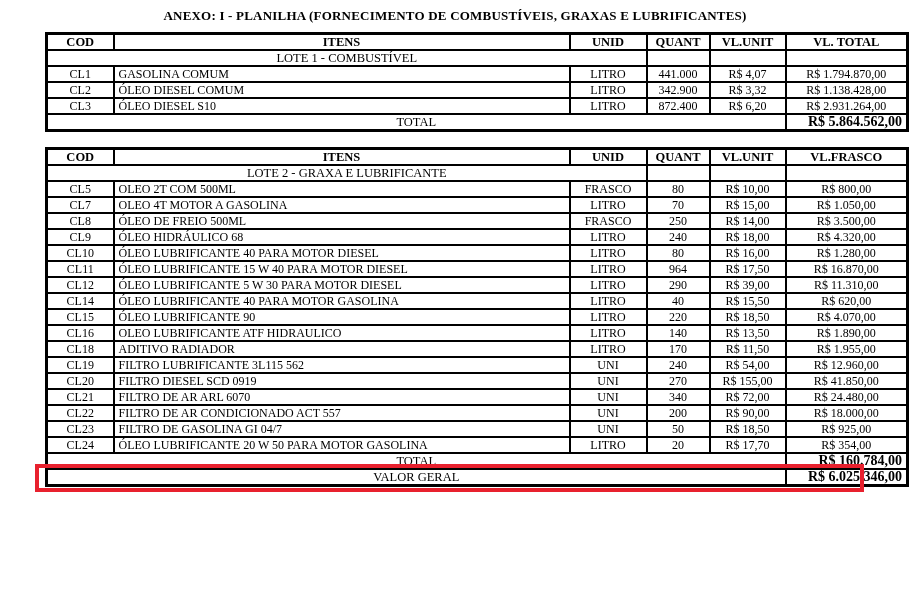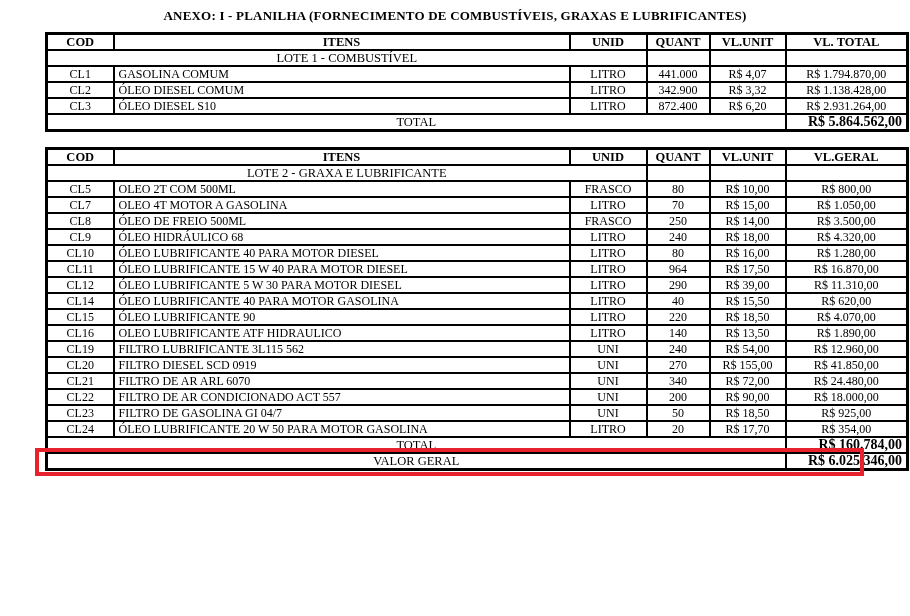--- a/index.html
+++ b/index.html
@@ -162,21 +162,21 @@
           <col style="width:76px">
           <col style="width:122px">
       </colgroup>
       <thead>
         <tr>
           <th>COD</th>
           <th>ITENS</th>
           <th>UNID</th>
           <th>QUANT</th>
           <th>VL.UNIT</th>
-          <th>VL.GERAL</th>
+          <th>VL.FRASCO</th>
         </tr>
       </thead>
       <tbody>
         <tr>
           <td class="lote-cell" colspan="3">LOTE 2 - GRAXA E LUBRIFICANTE</td>
           <td></td>
           <td></td>
           <td></td>
         </tr>
       </tbody>
@@ -255,20 +255,28 @@
           </tr>
           <tr>
             <td class="al-center">CL16</td>
             <td class="al-left">OLEO LUBRIFICANTE ATF HIDRAULICO</td>
             <td class="al-center">LITRO</td>
             <td class="al-center">140</td>
             <td class="al-right">R$ 13,50</td>
             <td class="al-right">R$ 1.890,00</td>
           </tr>
           <tr>
+            <td class="al-center">CL18</td>
+            <td class="al-left">ADITIVO RADIADOR</td>
+            <td class="al-center">LITRO</td>
+            <td class="al-center">170</td>
+            <td class="al-right">R$ 11,50</td>
+            <td class="al-right">R$ 1.955,00</td>
+          </tr>
+          <tr>
             <td class="al-center">CL19</td>
             <td class="al-left">FILTRO LUBRIFICANTE 3L115 562</td>
             <td class="al-center">UNI</td>
             <td class="al-center">240</td>
             <td class="al-right">R$ 54,00</td>
             <td class="al-right">R$ 12.960,00</td>
           </tr>
           <tr>
             <td class="al-center">CL20</td>
             <td class="al-left">FILTRO DIESEL SCD 0919</td>

